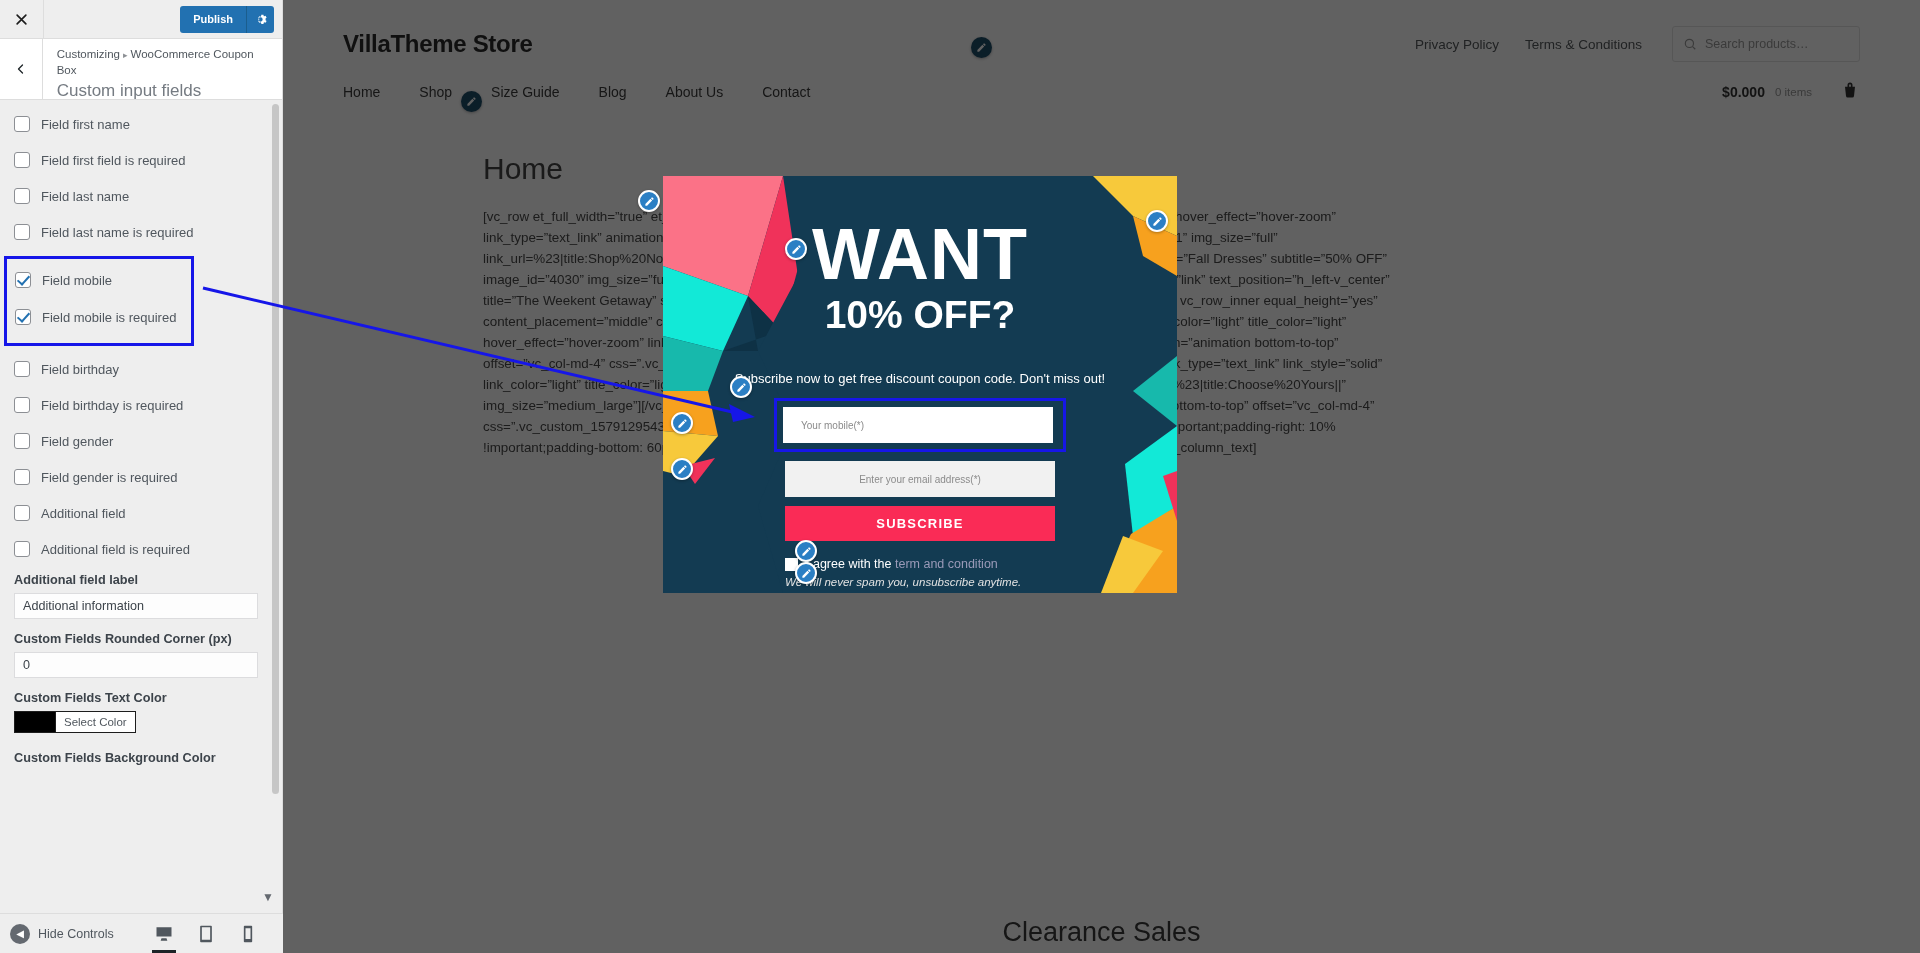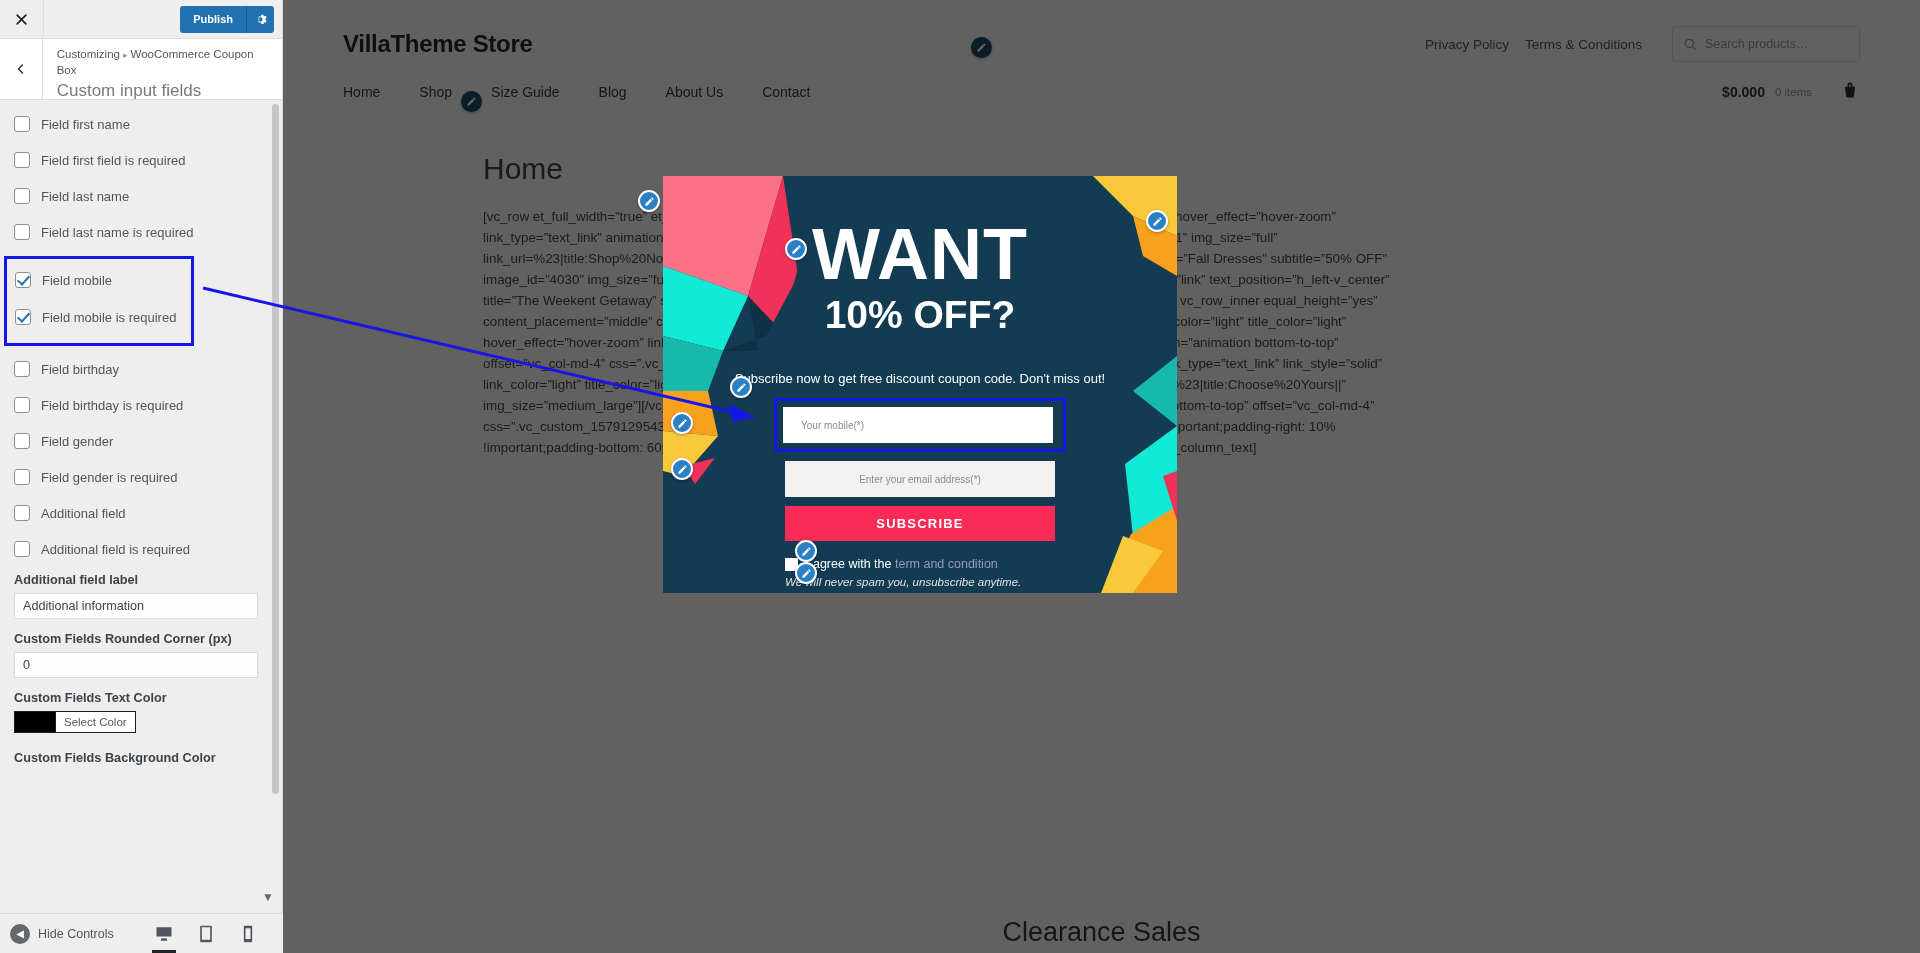--- a/index.html
+++ b/index.html
@@ -190,21 +190,21 @@
   .site-header {
     padding: 26px 60px 0 60px;
     display: flex; align-items: center;
   }
   .brand {
     font-size: 24px; font-weight: 700; color: #2b2b2b;
     letter-spacing: -0.3px;
     font-family: "Liberation Sans", sans-serif;
   }
   .top-links {
-    margin-left: auto; display: flex; align-items: center; gap: 16px;
+    margin-left: auto; display: flex; align-items: center; gap: 26px;
   }
   .top-links a { font-size: 13.5px; color: #55595c; text-decoration: none; }
   .searchbox {
     width: 188px; height: 36px; margin-left: 30px;
     border: 1px solid #e3e3e3; border-radius: 3px;
     display: flex; align-items: center; padding: 0 10px;
     background: #fff;
   }
   .searchbox svg { width: 14px; height: 14px; stroke: #9a9a9a; fill: none; }
   .searchbox span { font-size: 12.5px; color: #9a9a9a; margin-left: 8px; }

